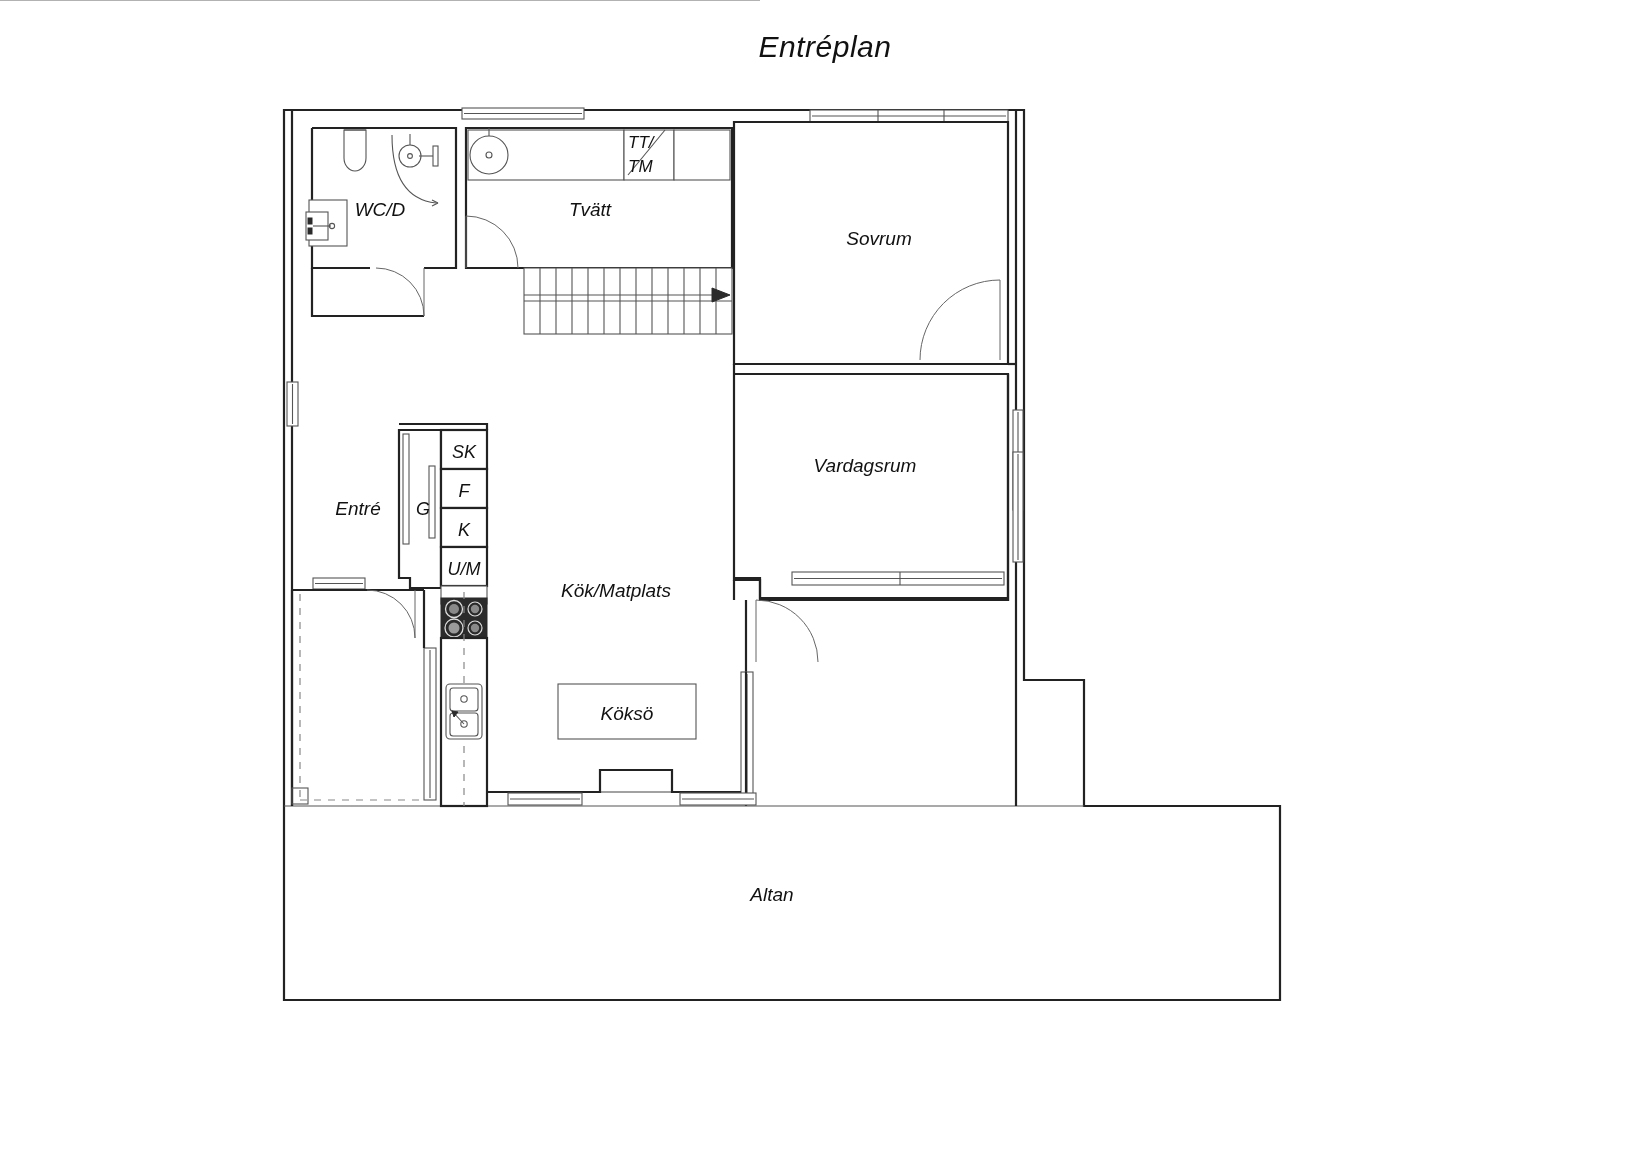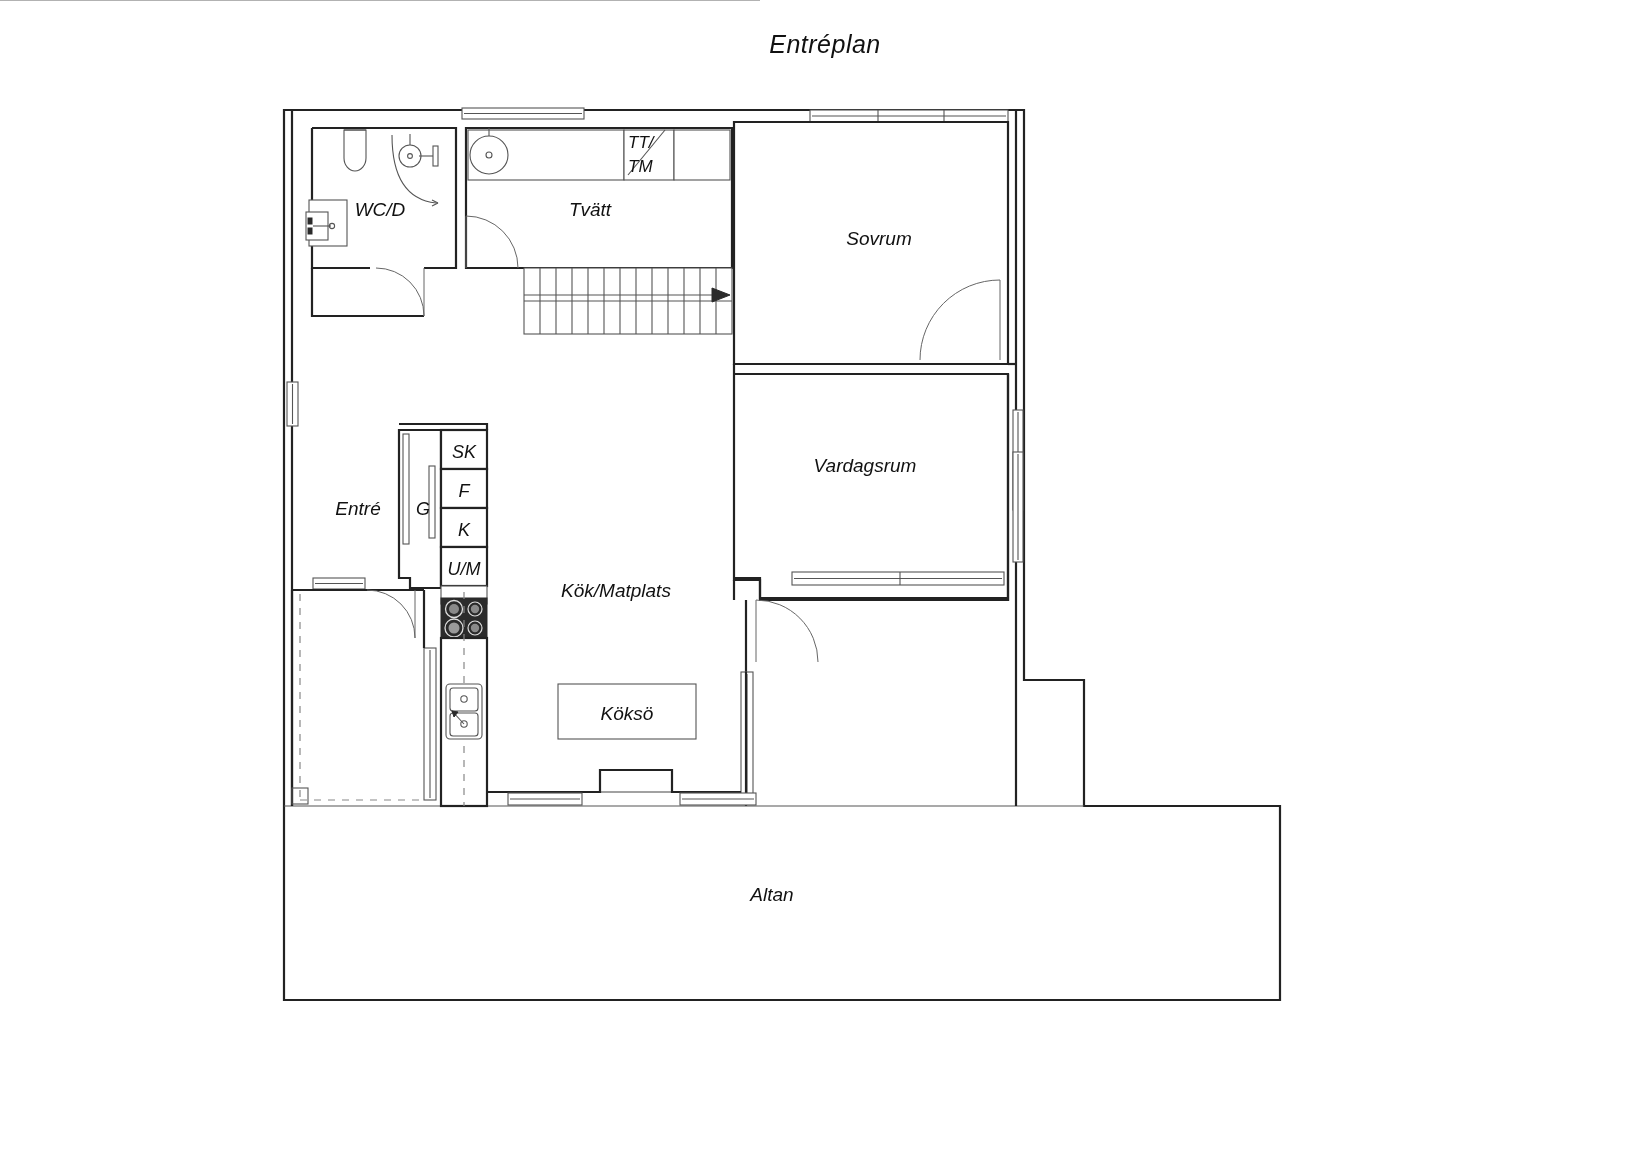--- a/index.html
+++ b/index.html
@@ -21,21 +21,21 @@
     background: #ffffff;
   }
   #plan-title {
     position: absolute;
     top: 30px;
     left: 0;
     width: 1650px;
     text-align: center;
     font-family: "Liberation Sans", sans-serif;
     font-style: italic;
-    font-size: 25px;
+    font-size: 30px;
     font-weight: 400;
     color: #111111;
     letter-spacing: 0.5px;
   }
   #floorplan-svg {
     position: absolute;
     top: 0;
     left: 0;
   }
   .room-label {

